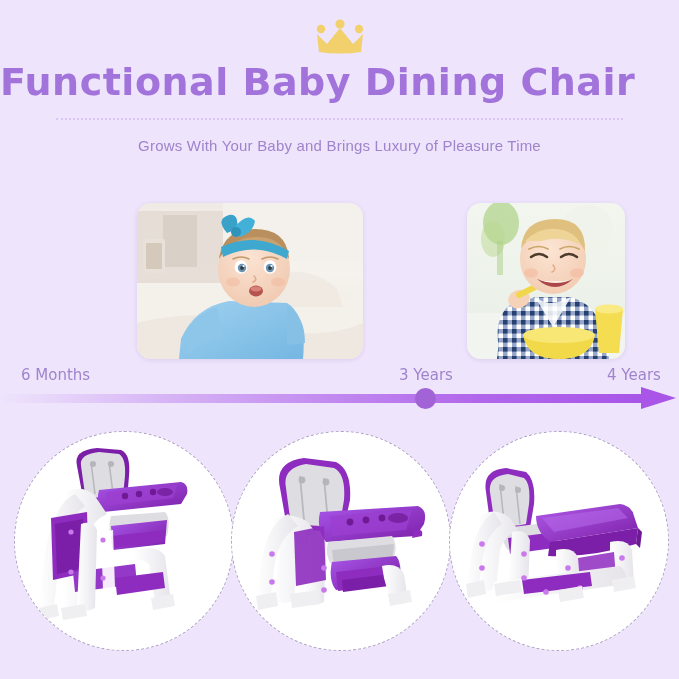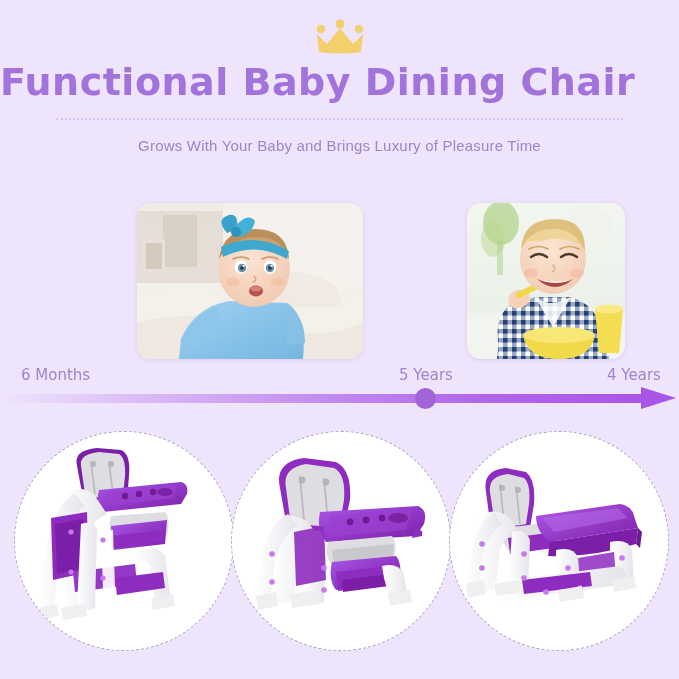--- a/index.html
+++ b/index.html
@@ -317,21 +317,21 @@
       <path d="M128 106 L156 106 L152 150 L132 150 Z" fill="#f4dd51"></path>
       <ellipse cx="142" cy="106" rx="14" ry="4.5" fill="#faea83"></ellipse>
     </svg>
   </div>
 
   <div class="timeline">
     <div class="tl-line"></div>
     <div class="tl-arrow"></div>
     <div class="tl-dot"></div>
     <div class="tl-label" id="tl-label-start">6 Months</div>
-    <div class="tl-label" id="tl-label-mid">5 Years</div>
+    <div class="tl-label" id="tl-label-mid">3 Years</div>
     <div class="tl-label" id="tl-label-end">4 Years</div>
   </div>
 
   <div class="circles">
 
     <div class="product-circle" id="product-circle-0">
       <svg viewBox="0 0 218 218" xmlns="http://www.w3.org/2000/svg">
         <defs>
           <linearGradient id="pu1" x1="0" y1="0" x2="1" y2="1">
             <stop offset="0%" stop-color="#a855e8"></stop>

